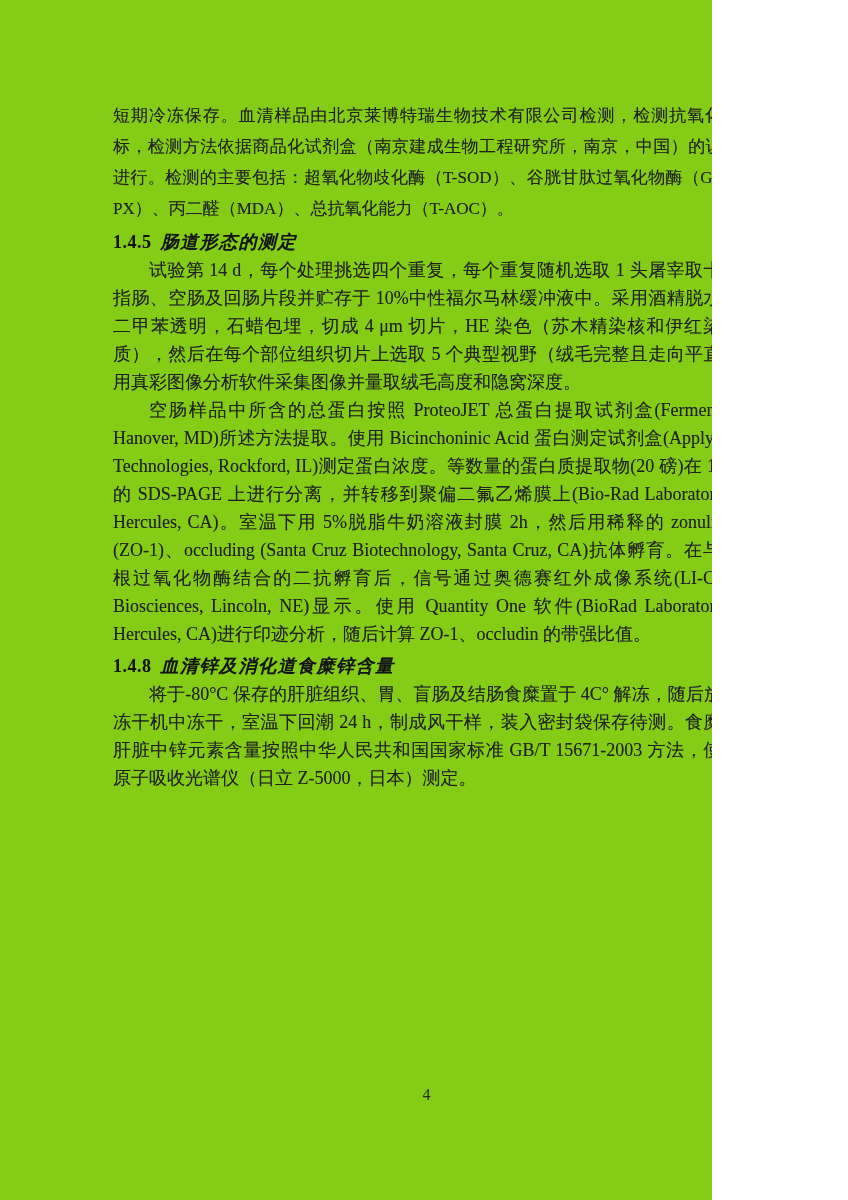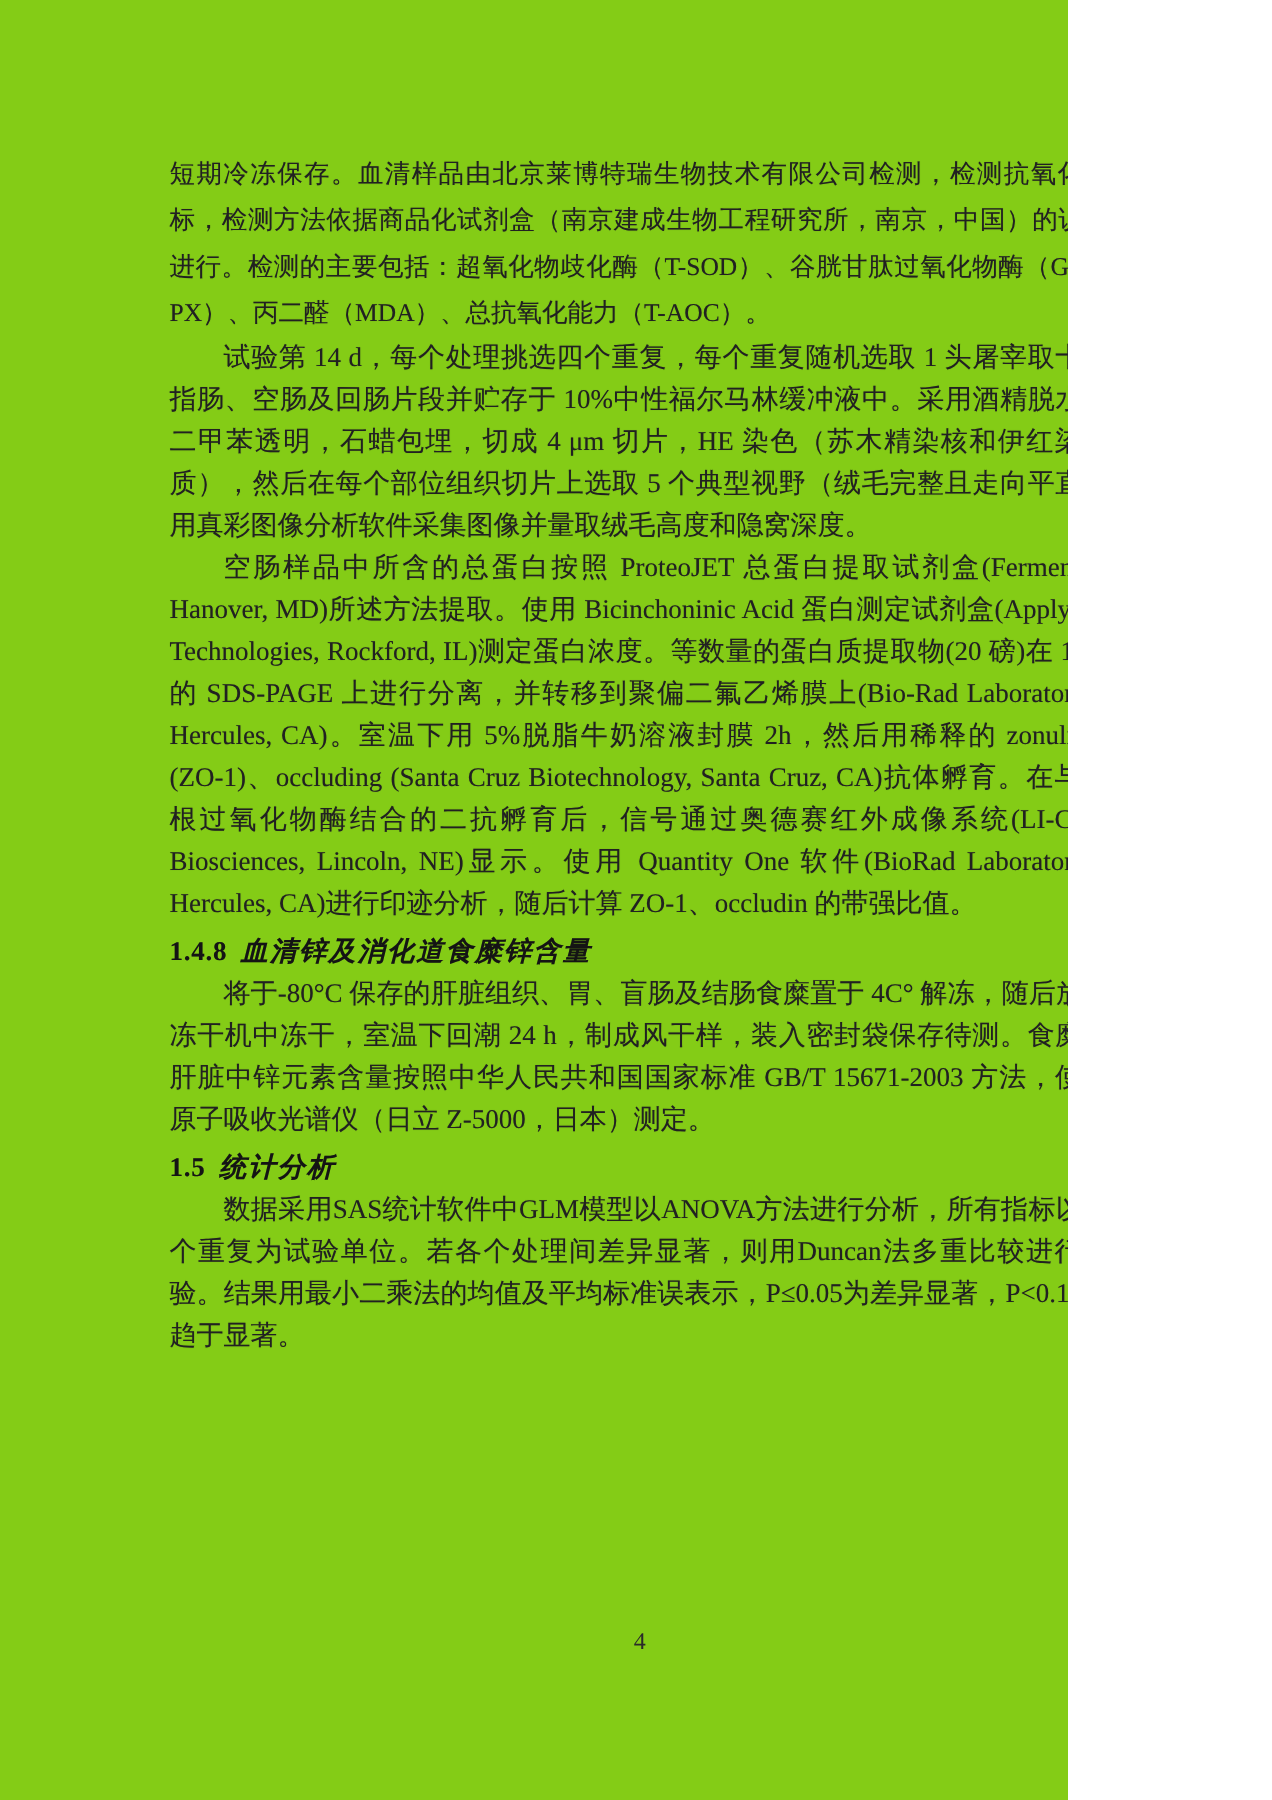--- a/index.html
+++ b/index.html
@@ -89,41 +89,38 @@
 </head>
 <body>
 
 <div class="page">
 
   <div class="content">
 
     <p class="para">短期冷冻保存。血清样品由北京莱博特瑞生物技术有限公司检测，检测抗氧化指标，检测方法依据商品化试剂盒（南京建成生物工程研究所，南京，中国）的说明进行。检测的主要包括：超氧化物歧化酶（T-SOD）、谷胱甘肽过氧化物酶（GSH-PX）、丙二醛（MDA）、总抗氧化能力（T-AOC）。</p>
 
     <div class="section">
+      <h2 class="heading">
+        <span class="num">1.4.5</span><span class="title">肠道形态的测定</span>
+      </h2>
       <p class="sec-para">试验第 14 d，每个处理挑选四个重复，每个重复随机选取 1 头屠宰取十二指肠、空肠及回肠片段并贮存于 10%中性福尔马林缓冲液中。采用酒精脱水，二甲苯透明，石蜡包埋，切成 4 μm 切片，HE 染色（苏木精染核和伊红染胞质），然后在每个部位组织切片上选取 5 个典型视野（绒毛完整且走向平直）用真彩图像分析软件采集图像并量取绒毛高度和隐窝深度。</p>
     </div>
 
     <div class="section">
       <p class="sec-para">空肠样品中所含的总蛋白按照 ProteoJET 总蛋白提取试剂盒(Fermentas, Hanover, MD)所述方法提取。使用 Bicinchoninic Acid 蛋白测定试剂盒(Applygen Technologies, Rockford, IL)测定蛋白浓度。等数量的蛋白质提取物(20 磅)在 10%的 SDS-PAGE 上进行分离，并转移到聚偏二氟乙烯膜上(Bio-Rad Laboratories, Hercules, CA)。室温下用 5%脱脂牛奶溶液封膜 2h，然后用稀释的 zonulin-1 (ZO-1)、occluding (Santa Cruz Biotechnology, Santa Cruz, CA)抗体孵育。在与辣根过氧化物酶结合的二抗孵育后，信号通过奥德赛红外成像系统(LI-COR Biosciences, Lincoln, NE)显示。使用 Quantity One 软件(BioRad Laboratories, Hercules, CA)进行印迹分析，随后计算 ZO-1、occludin 的带强比值。</p>
     </div>
 
 
     <div class="section">
       <h2 class="heading">
         <span class="num">1.4.8</span><span class="title">血清锌及消化道食糜锌含量</span>
       </h2>
       <p class="sec-para">将于-80°C 保存的肝脏组织、胃、盲肠及结肠食糜置于 4C° 解冻，随后放入冻干机中冻干，室温下回潮 24 h，制成风干样，装入密封袋保存待测。食糜和肝脏中锌元素含量按照中华人民共和国国家标准 GB/T 15671-2003 方法，使用原子吸收光谱仪（日立 Z-5000，日本）测定。</p>
     </div>
 
-    <div class="section">
-      <h2 class="heading">
-        <span class="num">1.5</span><span class="title">统计分析</span>
-      </h2>
-      <p class="sec-para">数据采用SAS统计软件中GLM模型以ANOVA方法进行分析，所有指标以每个重复为试验单位。若各个处理间差异显著，则用Duncan法多重比较进行检验。结果用最小二乘法的均值及平均标准误表示，P≤0.05为差异显著，P&lt;0.10为趋于显著。</p>
-    </div>
 
   </div>
 
   <div class="page-number">4</div>
 
   <div class="bleed-artifact">
     <span class="bleed-dot small"></span>
     <span class="bleed-dot"></span>
     <span class="bleed-dot"></span>
     <span class="bleed-dot"></span>

